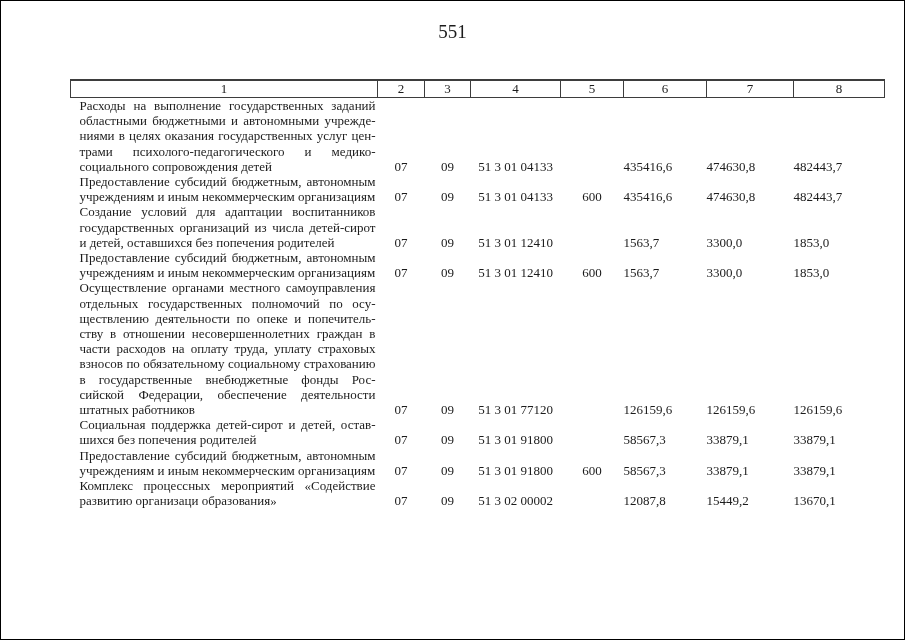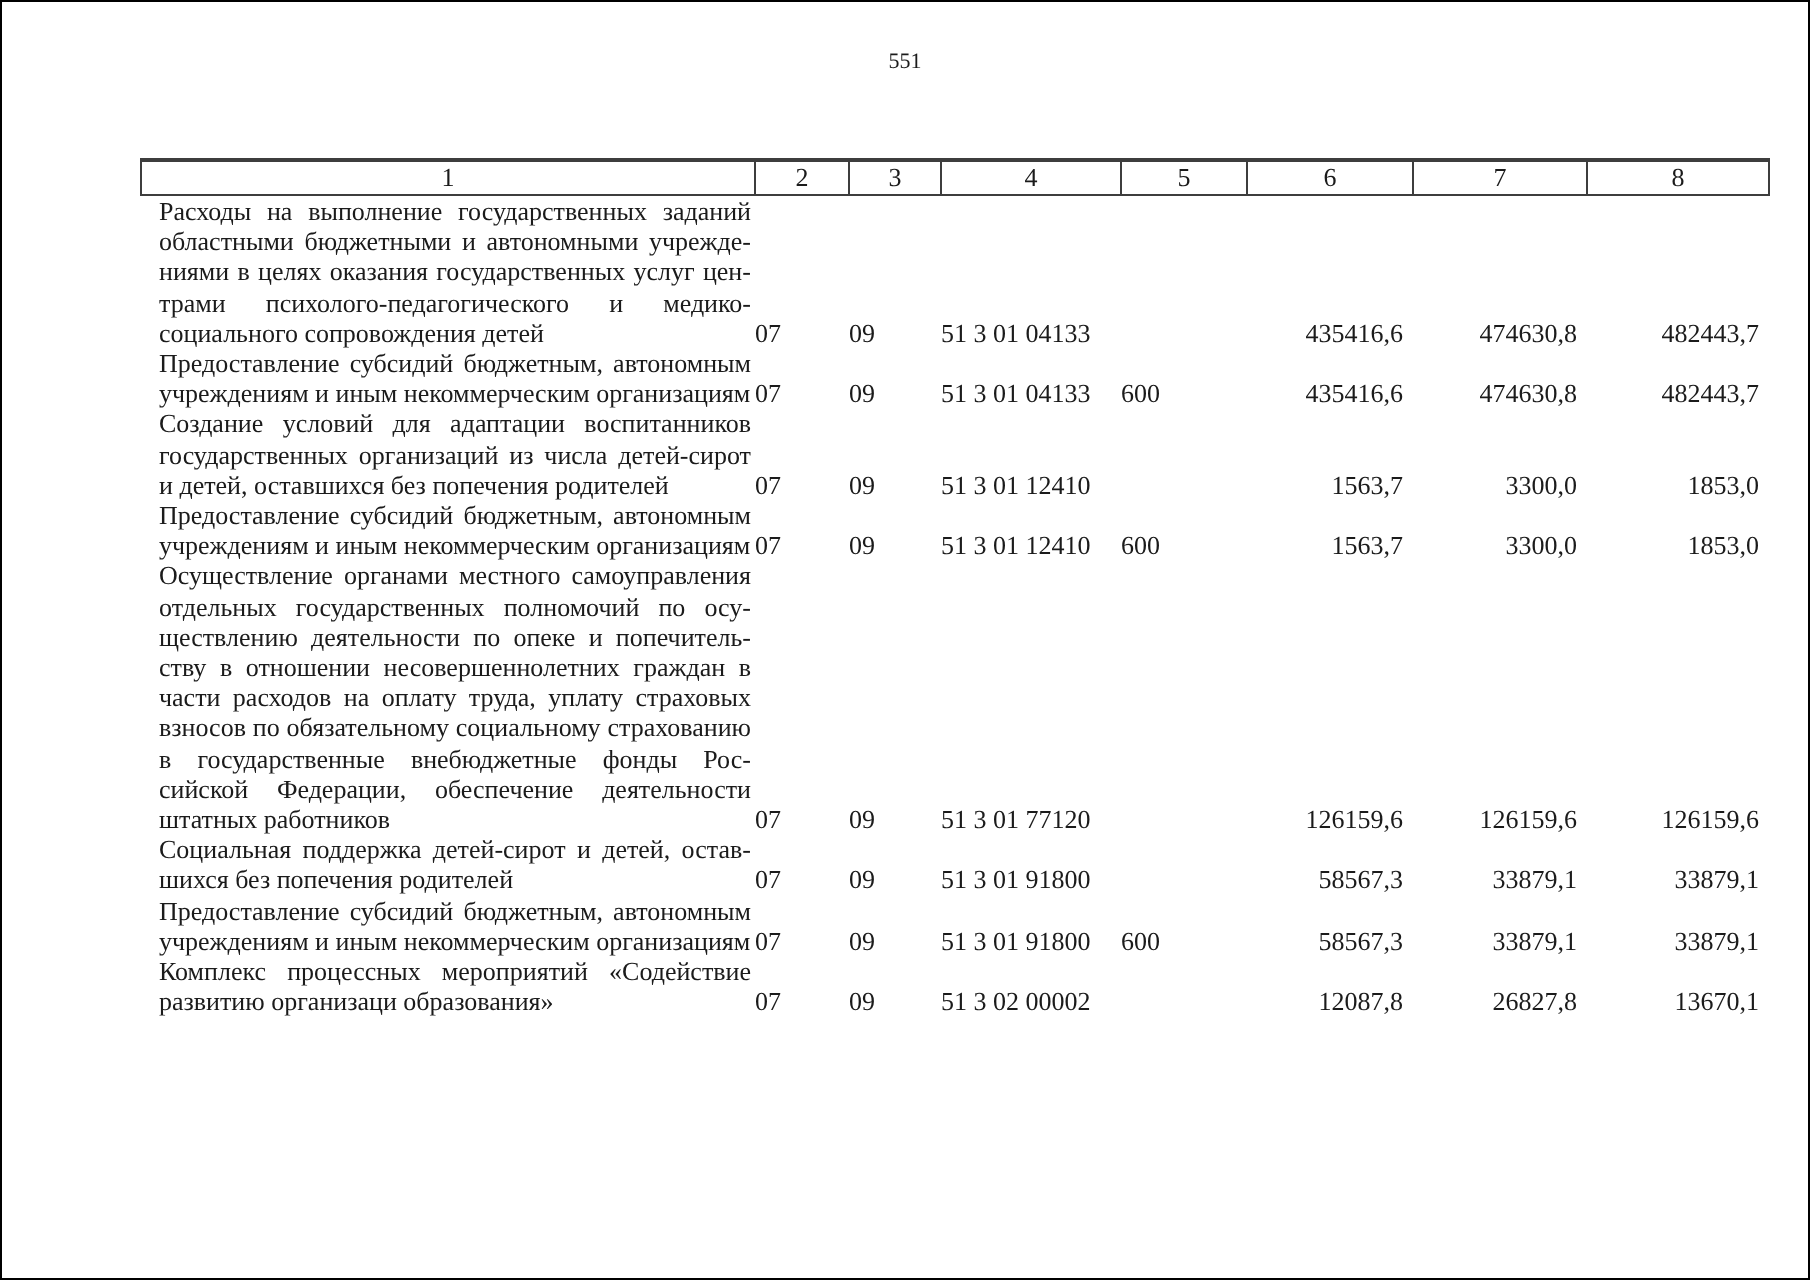--- a/index.html
+++ b/index.html
@@ -10,21 +10,21 @@
     box-sizing: border-box;
     background: #ffffff;
     border: 1px solid #000000;
     overflow: hidden;
     font-family: "Liberation Serif", "DejaVu Serif", serif;
     color: #1b1b1b;
   }
   .page-number {
     margin-top: 23px;
     text-align: center;
-    font-size: 11px;
+    font-size: 19px;
     line-height: 15px;
   }
   table.budget {
     margin-top: 40px;
     margin-left: 69px;
     width: 814px;
     table-layout: fixed;
     border-collapse: collapse;
     font-size: 13px;
     line-height: 15.2px;
@@ -46,22 +46,22 @@
   }
   td.c1 {
     text-align: justify;
     text-align-last: left;
     padding-left: 9px;
     padding-right: 2px;
     hyphens: manual;
     margin-top: 22px;
     -webkit-hyphens: manual;
   }
-  td.c2, td.c3, td.c4, td.c5 { }
-  td.c6, td.c7, td.c8 { text-align: right; padding-right: 5px; }
+  td.c2, td.c3, td.c4, td.c5 { text-align: center; }
+  td.c6, td.c7, td.c8 { padding-right: 5px; }
 </style>
 </head>
 <body>
 
 <div class="frame">
   <div class="page-number">551</div>
 
   <table class="budget">
     <colgroup>
       <col style="width:307px">
@@ -156,18 +156,18 @@
           <td class="c7">33879,1</td>
           <td class="c8">33879,1</td>
         </tr>
         <tr>
           <td class="c1">Комплекс процессных мероприятий «Содействие развитию организаци образования»</td>
           <td class="c2">07</td>
           <td class="c3">09</td>
           <td class="c4">51 3 02 00002</td>
           <td class="c5"></td>
           <td class="c6">12087,8</td>
-          <td class="c7">26827,8</td>
+          <td class="c7">15449,2</td>
           <td class="c8">13670,1</td>
         </tr>
       </tbody>
   </table>
 </div>
 
 </body></html>

